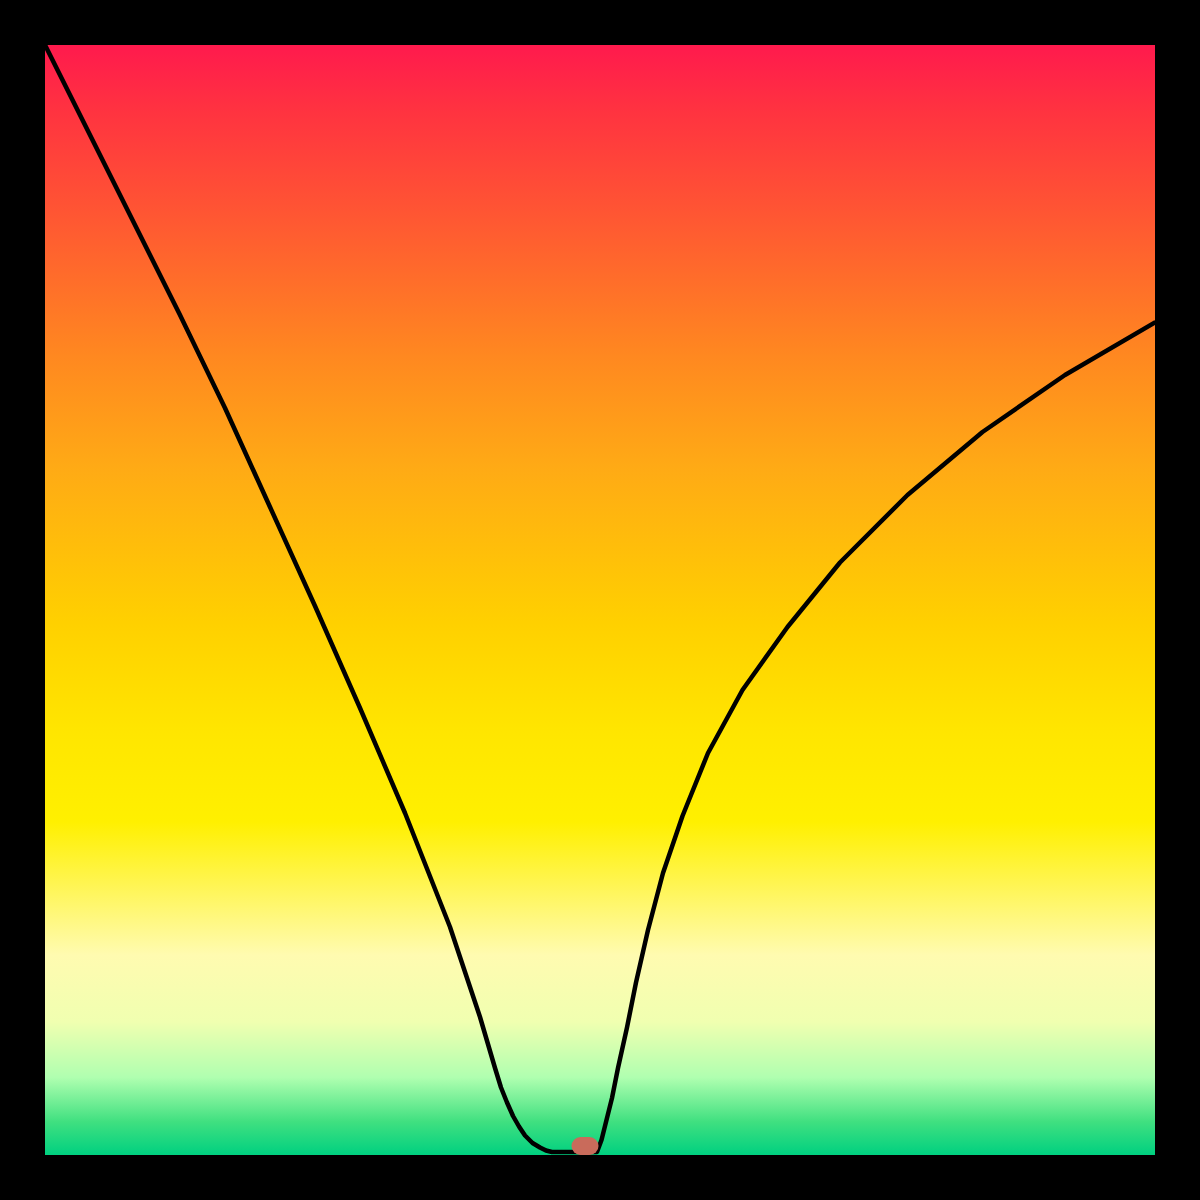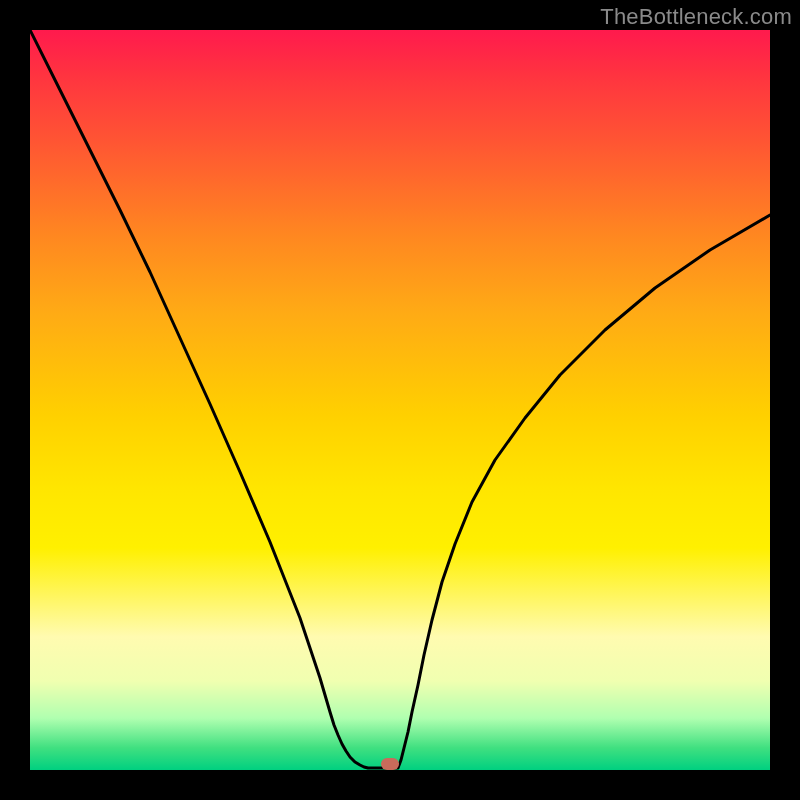--- a/index.html
+++ b/index.html
@@ -78,14 +78,13 @@
 
 <div class="chart-frame">
   <div class="plot-area"></div>
 
   <svg class="curve-svg" viewBox="0 0 740 740" preserveAspectRatio="none">
     <path id="curve-path" class="curve-path" d="M 0 0 L 30 60 L 60 120 L 90 180 L 120 242 L 150 308 L 180 374 L 210 442 L 240 512 L 270 588 L 290 648 L 300 682 L 304 695 L 308 705 L 312 714 L 316 721 L 320 727 L 325 732 L 330 735 L 334 737 L 338 738 L 338 738 L 344 738 L 350 738 L 356 738 L 362 738 L 368 738 L 368 738 L 371 730 L 374 718 L 378 702 L 382 682 L 388 655 L 394 625 L 402 590 L 412 552 L 425 514 L 442 472 L 465 430 L 495 388 L 530 345 L 575 300 L 625 258 L 680 220 L 740 185 "></path>
   </svg>
 
   <div id="marker" class="marker" style="left: 390px; top: 764px;"></div>
 
-  <div class="watermark">TheBottleneck.com</div>
 </div>
 
 </body></html>

